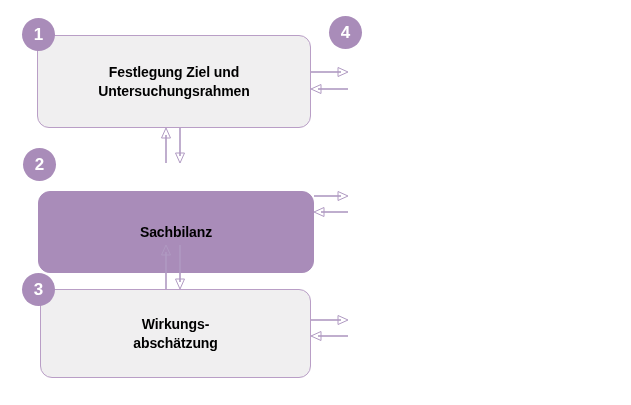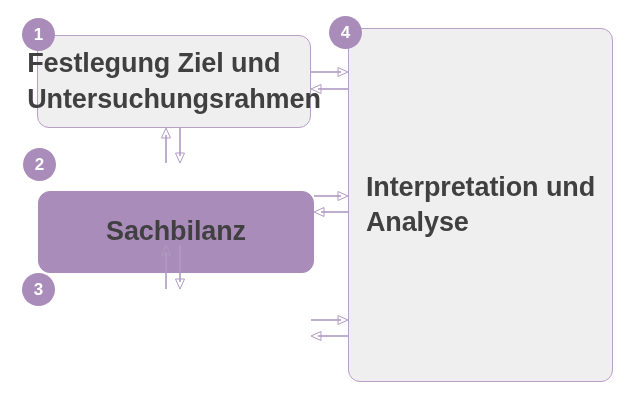--- a/index.html
+++ b/index.html
@@ -22,23 +22,23 @@
   
   .box {
     position: absolute;
     box-sizing: border-box;
     border: 1.2px solid #b99ec6;
     border-radius: 12px;
     background: #f0eff0;
     display: flex;
     align-items: center;
     justify-content: center;
-    text-align: left;
-    color: #404040;
-    font-size: 27px;
+    text-align: center;
+    color: #000000;
+    font-size: 14px;
     font-weight: 700;
     line-height: 1.3;
     letter-spacing: -0.1px;
   }
   .box.filled {
     background: #a98cb9;
     border-color: #a98cb9;
   }
   .box .box-label {
     display: block;
@@ -128,25 +128,25 @@
     <span>1</span>
   </div>
 
   <div class="box filled" style="left:38px; top:163px; width:276px; height:82px;margin-top:28px;">
     <span class="box-label">Sachbilanz</span>
   </div>
   <div class="badge" style="left:23px; top:148px;">
     <span>2</span>
   </div>
 
+  <div class="box" style="left:40px; top:289px; width:271px; height:89px;">
+    <span class="box-label">Wirkungs-
+abschätzung</span>
+  </div>
   <div class="badge" style="left:22px; top:273px;">
     <span>3</span>
   </div>
 
-  <div class="box" style="left:348px; top:28px; width:265px; height:354px;">
-    <span class="box-label">Interpretation und
-Analyse</span>
-  </div>
   <div class="badge" style="left:329px; top:16px;">
     <span>4</span>
   </div>
 
 </div>
 
 </body></html>

